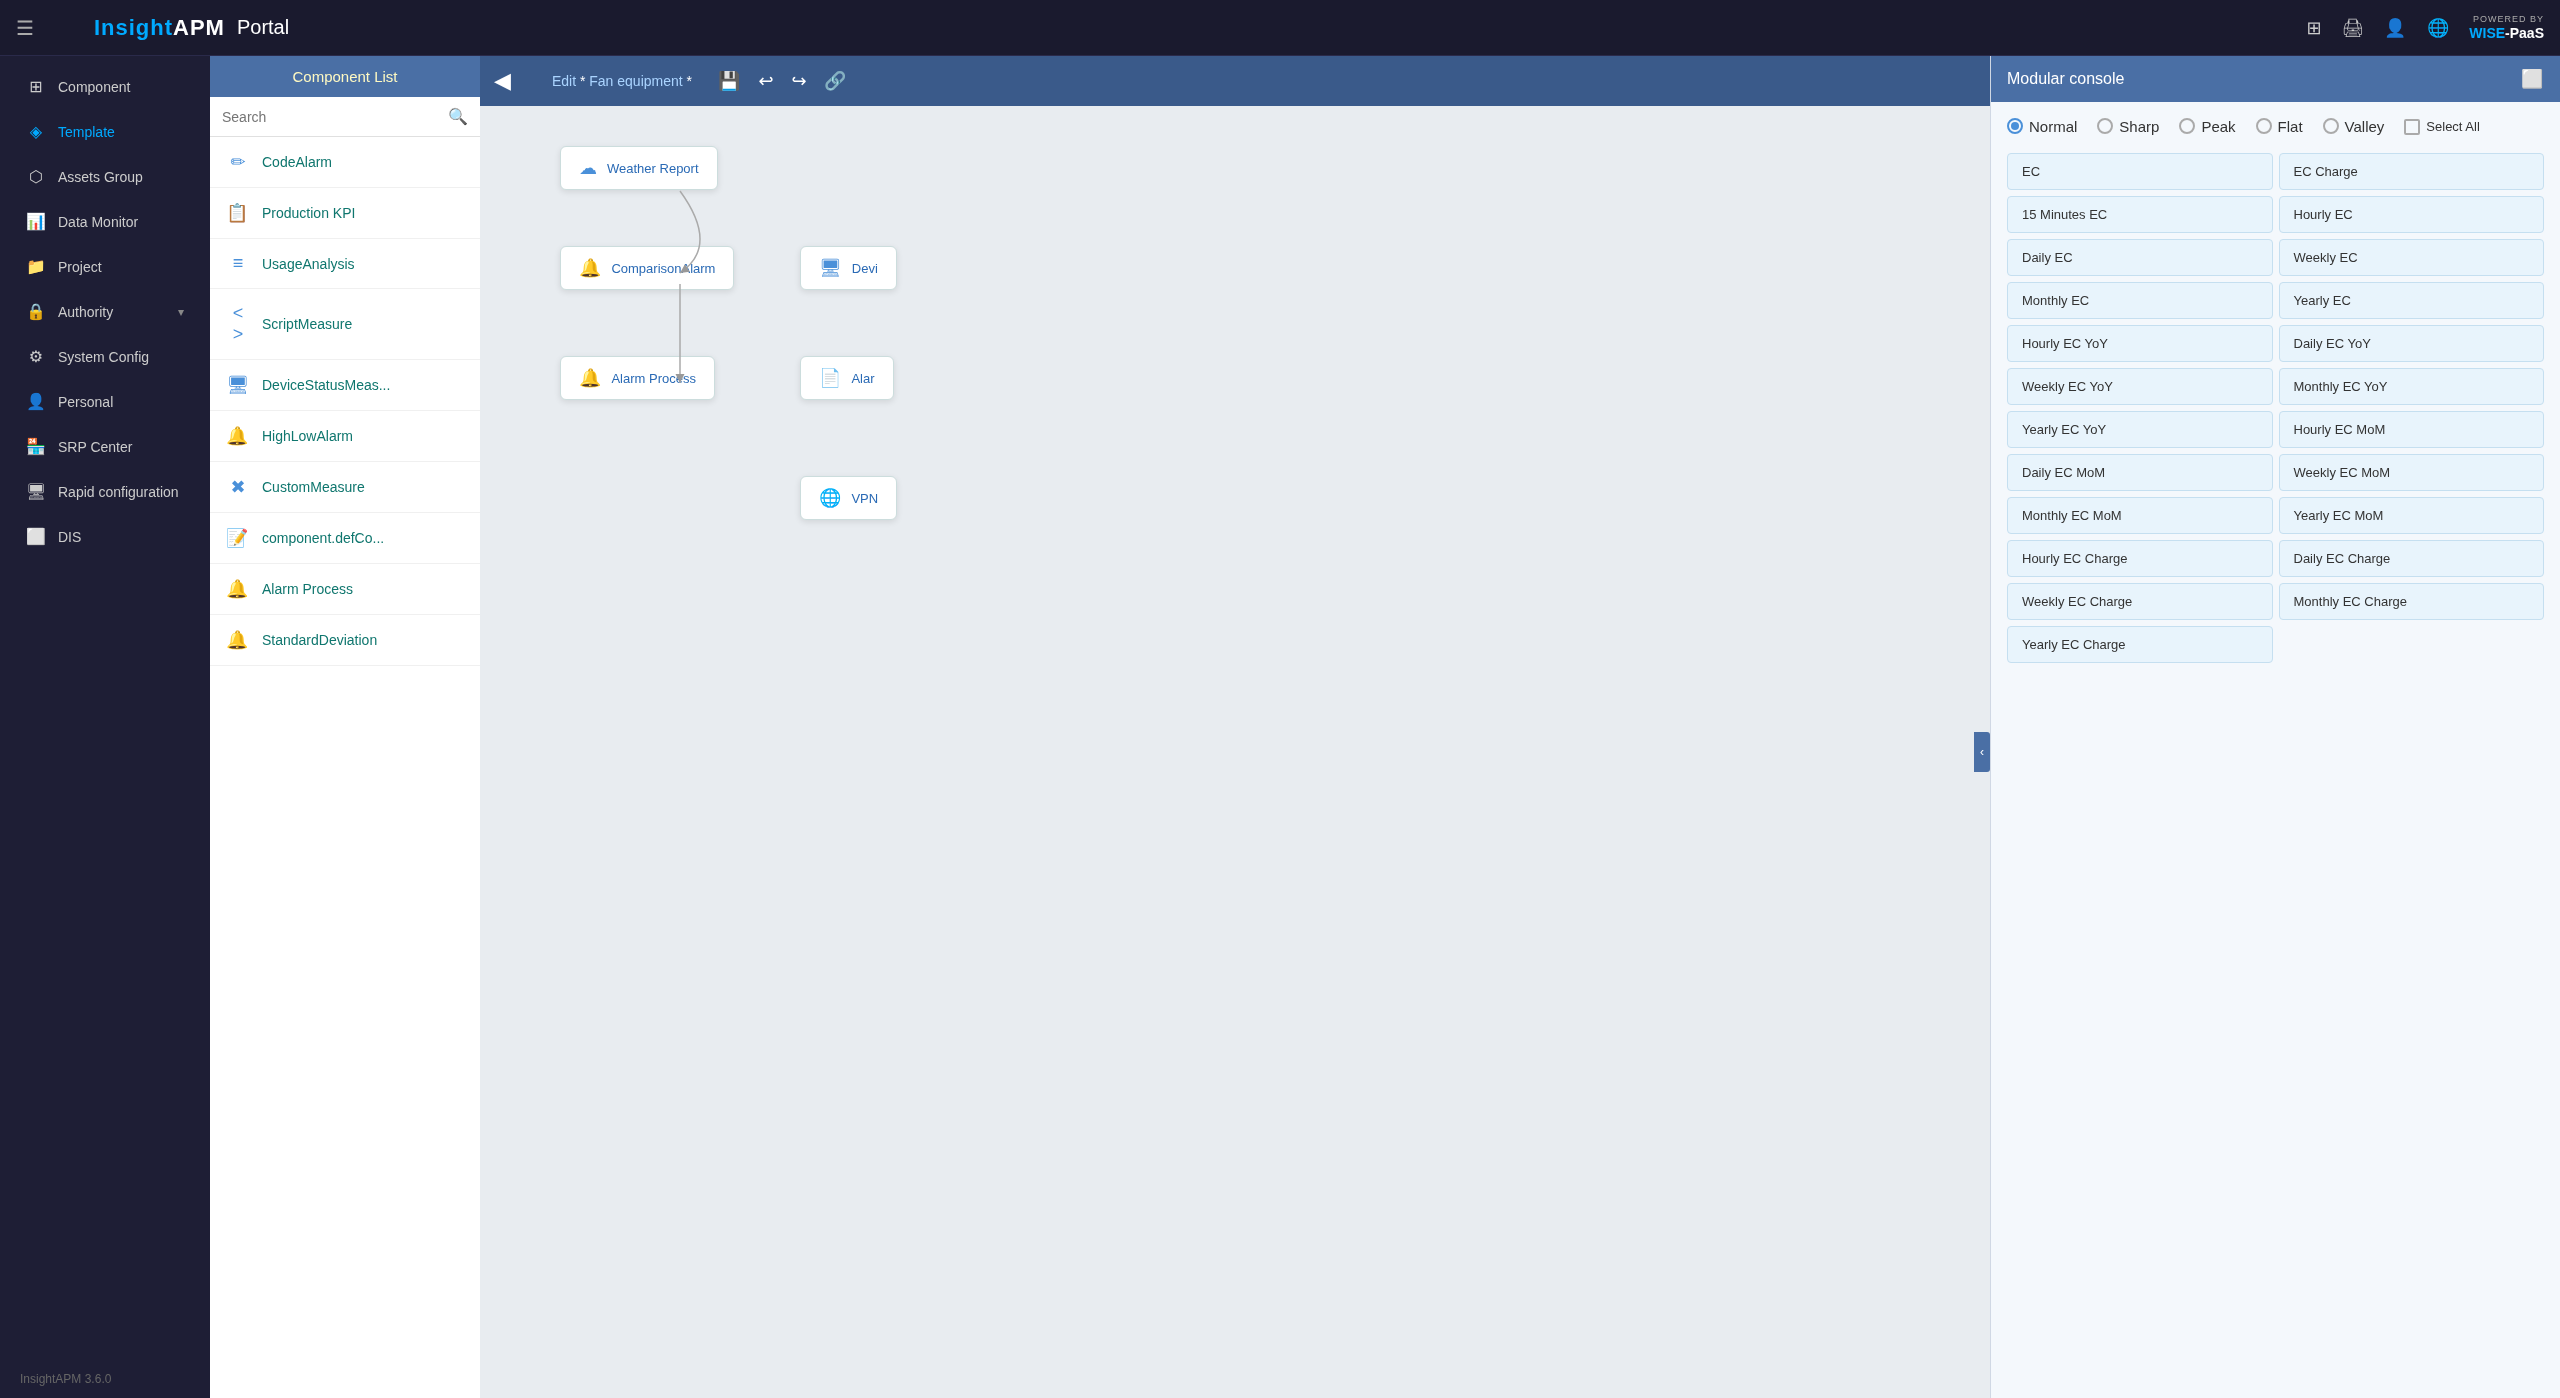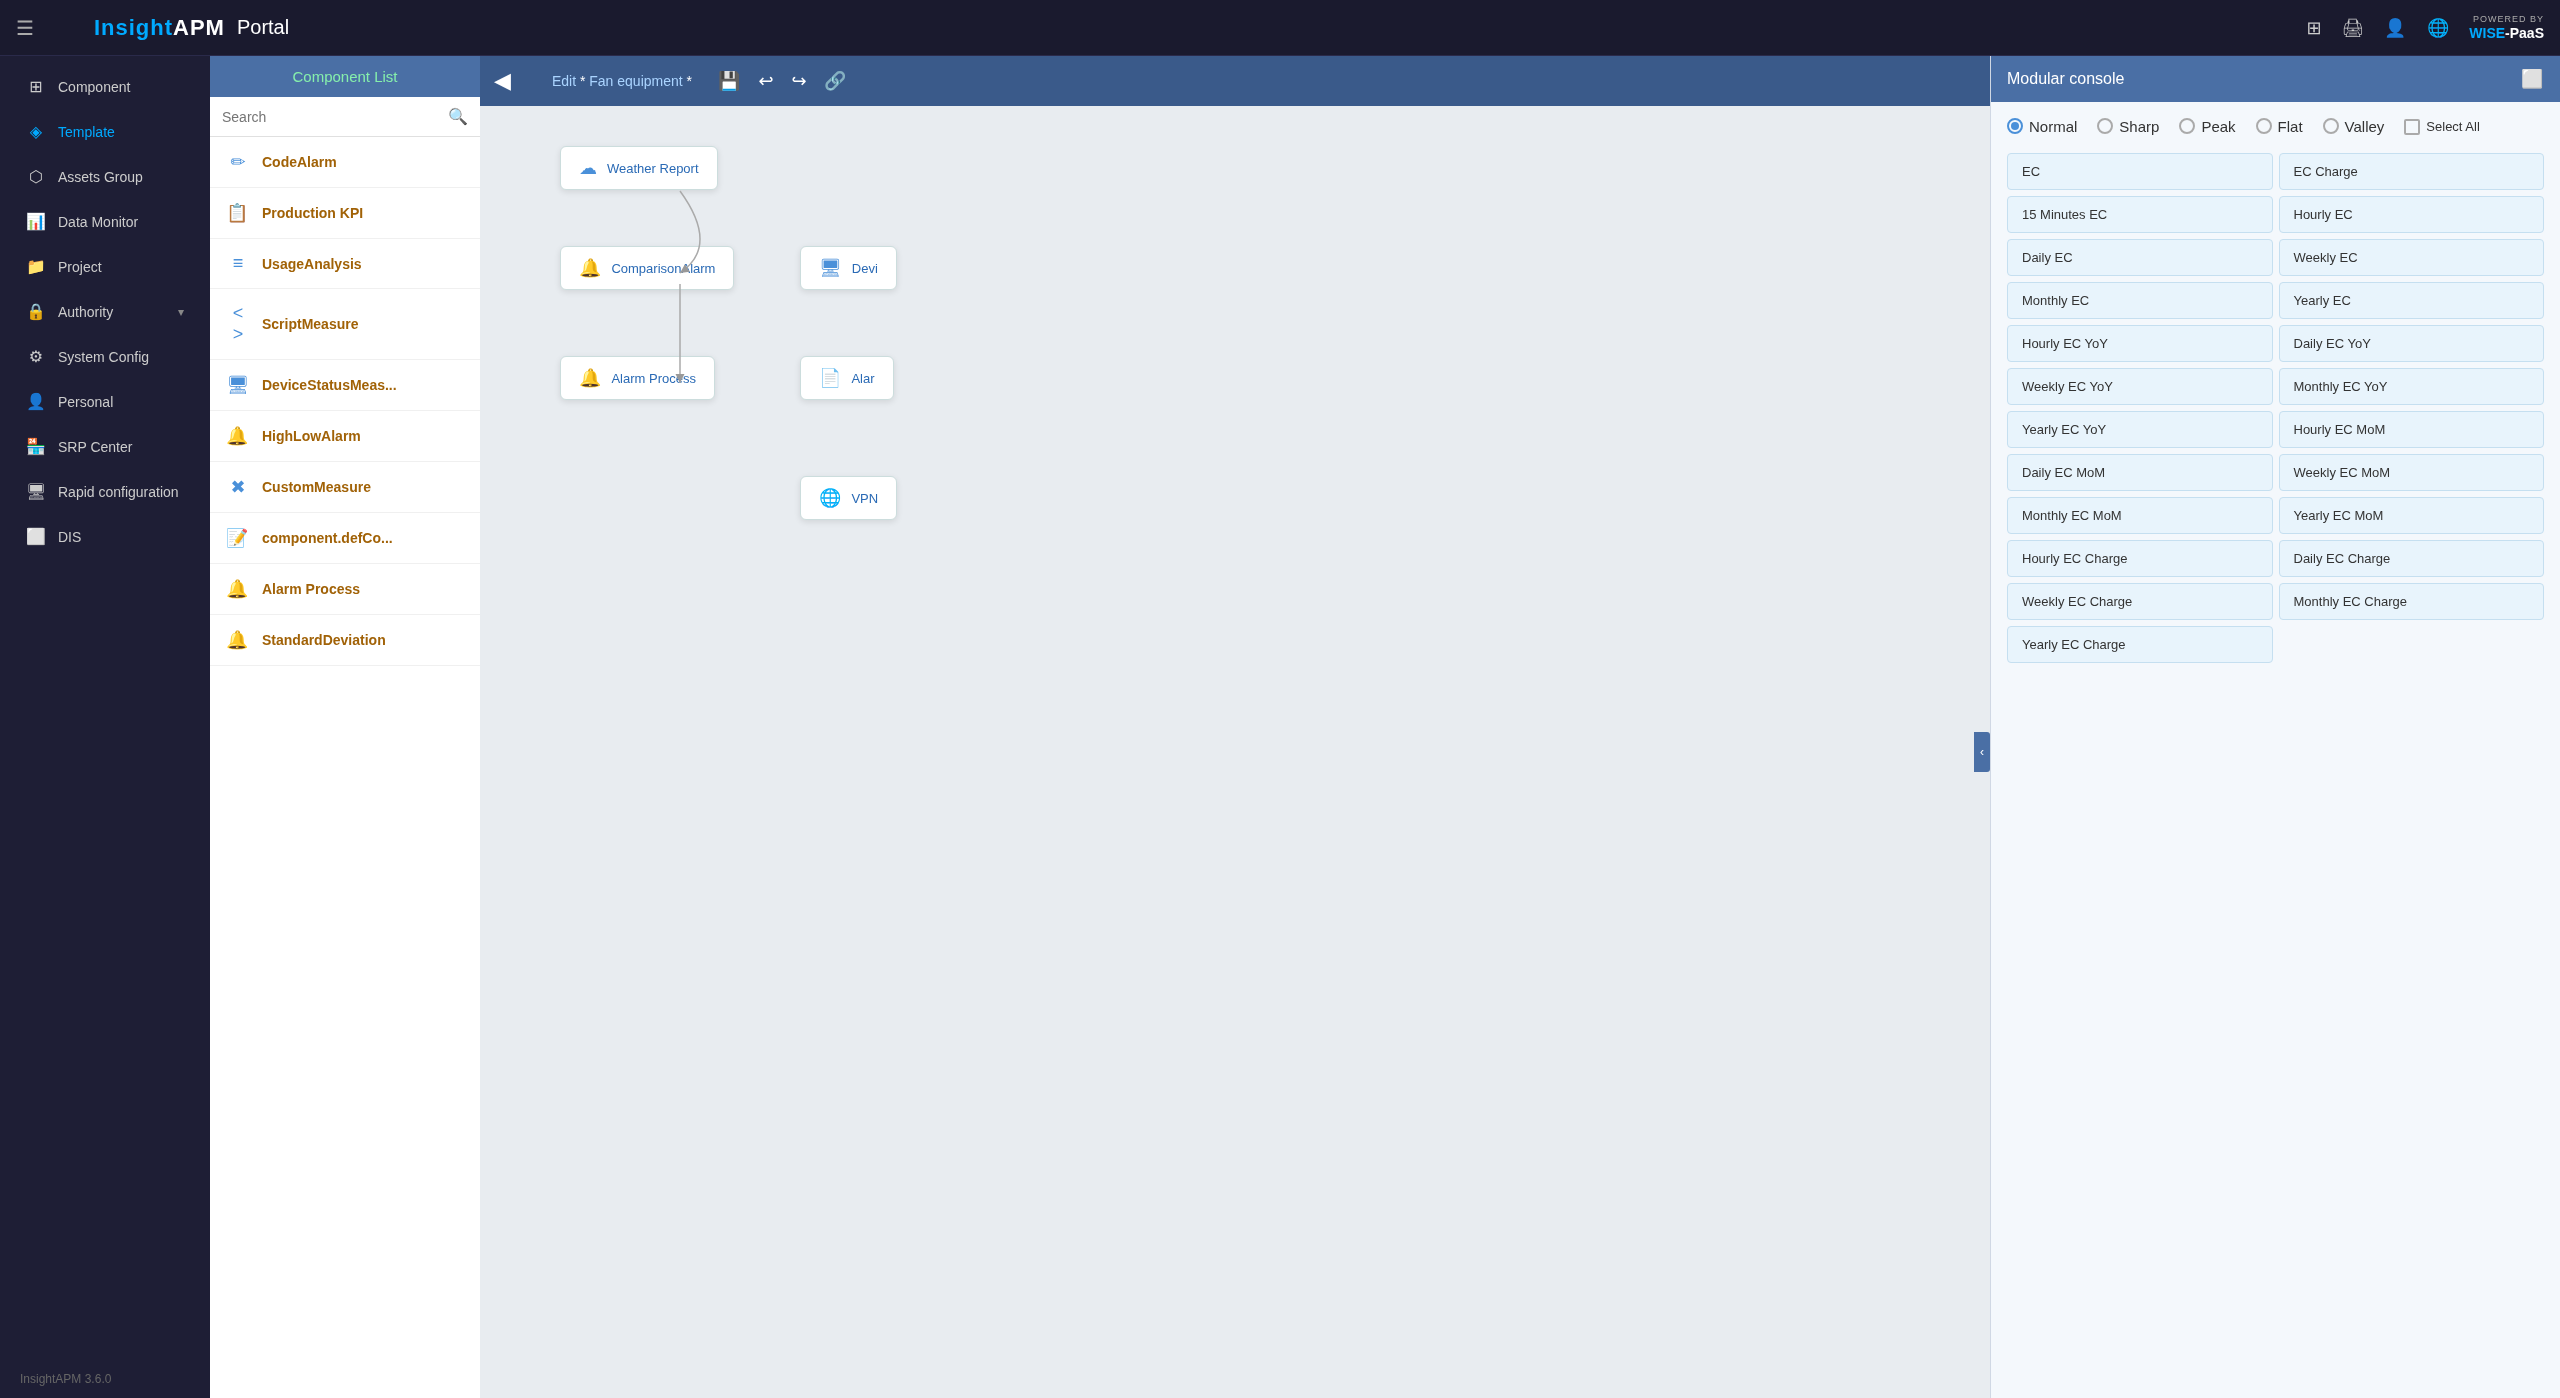--- a/index.html
+++ b/index.html
@@ -63,21 +63,21 @@
     .component-list-panel {
       width: 270px;
       background: #fff;
       color: #333;
       flex-shrink: 0;
       display: flex;
       flex-direction: column;
     }
     .component-list-header {
       background: #4a6fa5;
-      color: #86efac;
+      color: #fef9c3;
       text-align: center;
       padding: 12px;
       font-size: 15px;
       font-weight: 500;
     }
     .component-list-search {
       padding: 10px 12px;
       border-bottom: 1px solid #e0e0e0;
       display: flex;
       align-items: center;
@@ -99,21 +99,21 @@
     }
     .component-item {
       display: flex;
       align-items: center;
       gap: 12px;
       padding: 14px 16px;
       border-bottom: 1px solid #f0f0f0;
       cursor: pointer;
     }
     .component-item-icon { color: #4a90d9; font-size: 18px; width: 24px; text-align: center; }
-    .component-item-label { color: #a16207; font-size: 14px; font-weight: 700; }
+    .component-item-label { color: #0f766e; font-size: 14px; font-weight: 400; }
 
     
     .canvas-area {
       flex: 1;
       display: flex;
       flex-direction: column;
       background: #e8ecf0;
       position: relative;
     }
     .canvas-toolbar {

